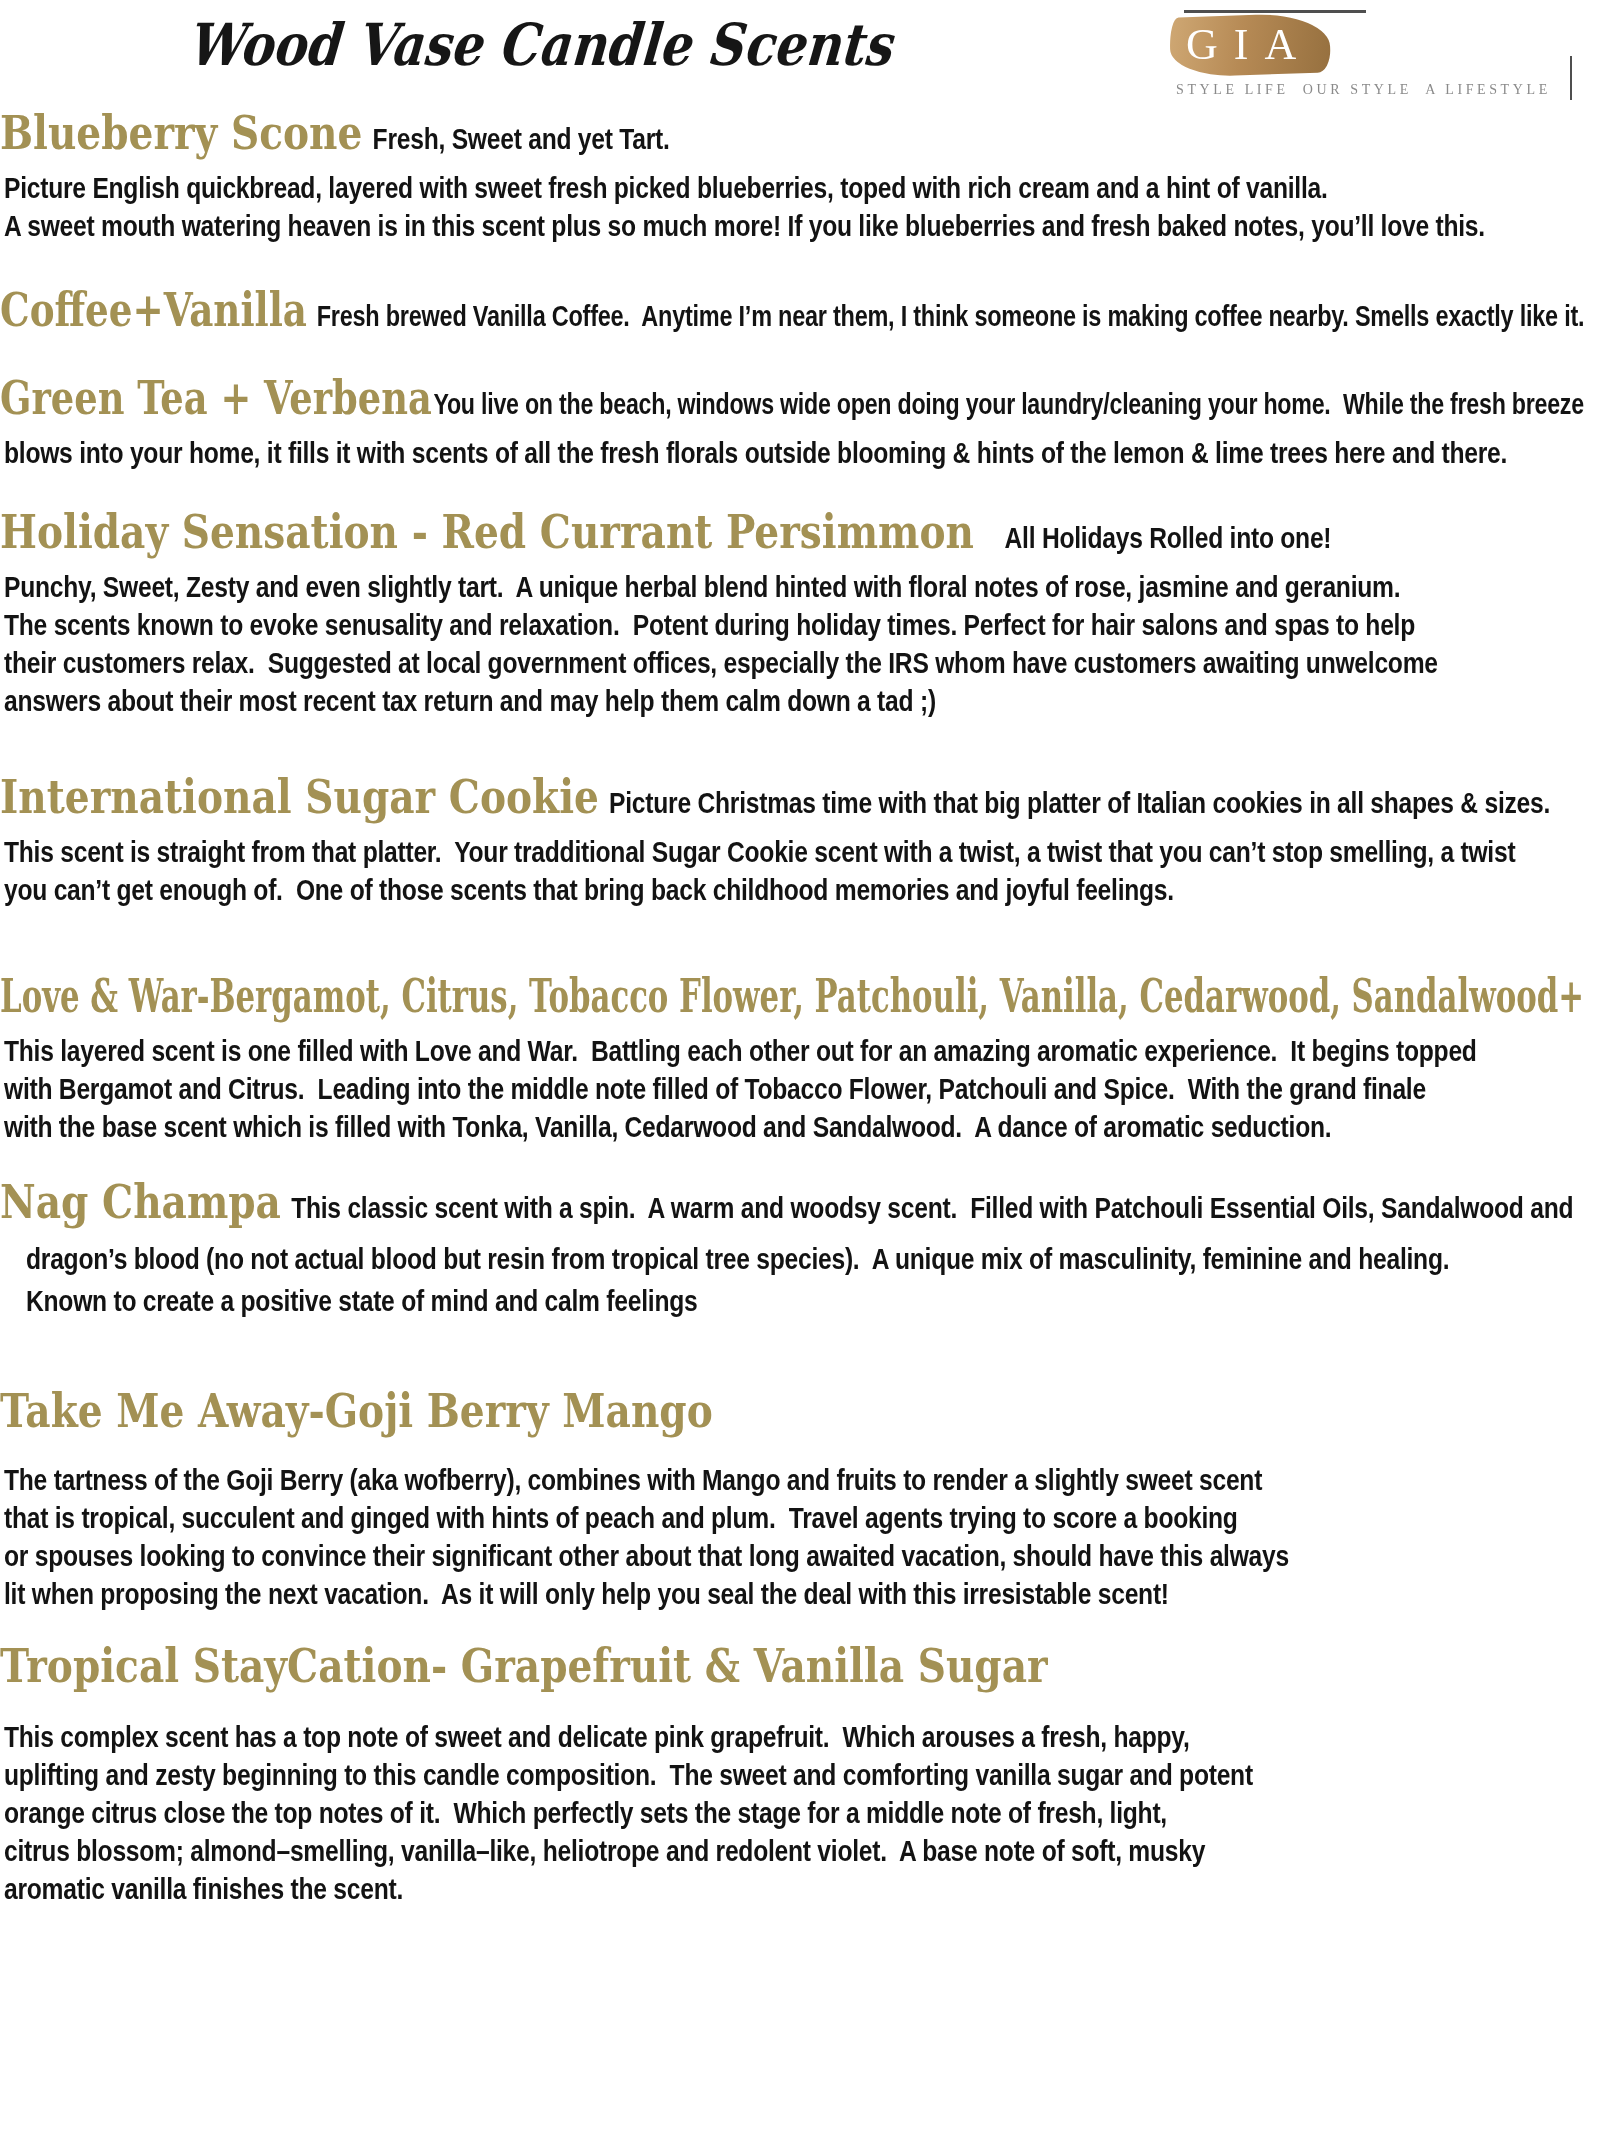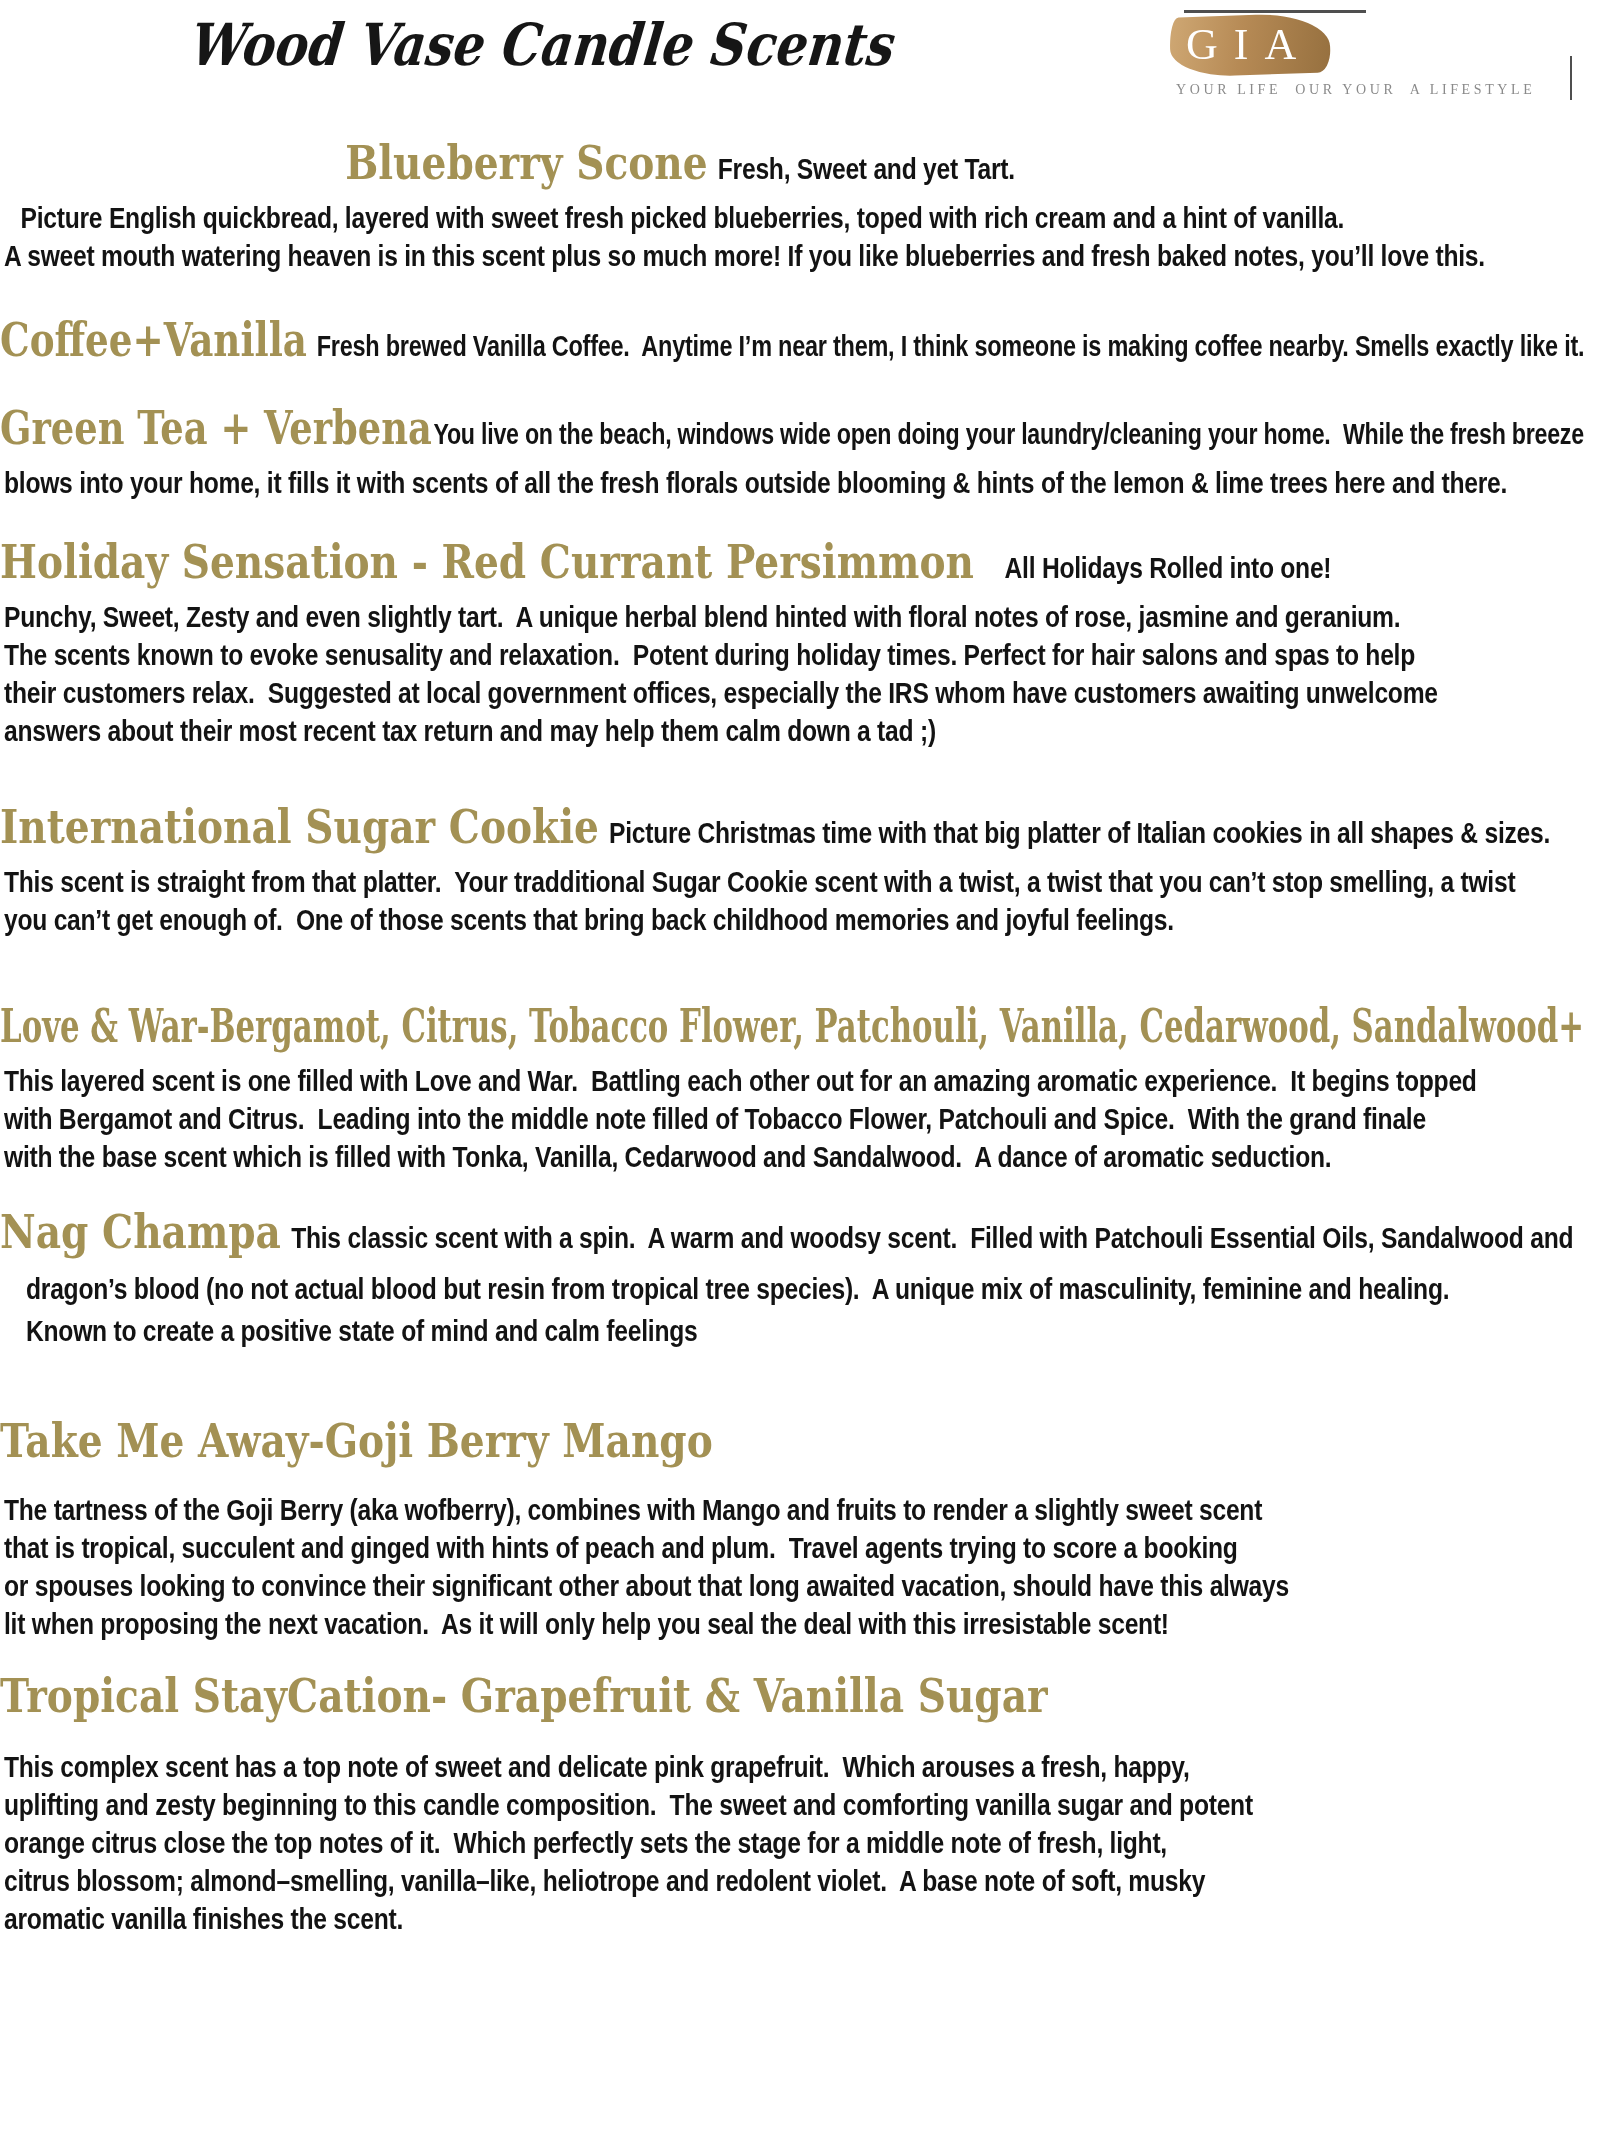--- a/index.html
+++ b/index.html
@@ -32,21 +32,21 @@
 
   
   .line{white-space:pre;transform:scaleX(0.85);transform-origin:left top;}
   .headline{line-height:50px;}
   .h{font-family:"DejaVu Serif",serif;font-weight:700;font-size:46px;color:#a39154;}
   .lead{font-weight:700;font-size:29px;letter-spacing:-0.3px;color:#131313;margin-left:12px;}
   .lead-tight{margin-left:2px;}
   .lead-wide{margin-left:36px;}
   .b{font-weight:700;font-size:29px;letter-spacing:-0.3px;line-height:38px;color:#131313;margin-left:4px;}
 
-  .s1{margin-top:30px;text-align:center;} .s2{margin-top:40px;} .s3{margin-top:20px;} .s4{margin-top:27px;}
+  .s1{} .s2{margin-top:40px;} .s3{margin-top:20px;} .s4{margin-top:27px;}
   .s5{margin-top:35px;} .s6{margin-top:52px;} .s7{margin-top:62px;} .s8{margin-top:31px;}
   .s9{margin-top:31px;} .s10{margin-top:64px;} .s11{margin-top:28px;}
 
   .s1 .b{line-height:38px;}
   .s8 .b{line-height:42px;margin-left:26px;}
   .s10 .b.first{margin-top:14px;}
   .s11 .b.first{margin-top:16px;}
 </style>
 </head>
 <body>
@@ -54,21 +54,21 @@
 <div class="page">
 
   <div class="header">
     <div class="title-wrap">
       <div class="line title-line" style="transform: scaleX(0.85);"><span class="title-skew">Wood Vase Candle Scents</span></div>
     </div>
     <div class="logo">
       <div class="logo-rule-top"></div>
       <div class="logo-brush"></div>
       <div class="logo-gia">GIA</div>
-      <div class="logo-tagline">YOUR LIFE  OUR YOUR  A LIFESTYLE</div>
+      <div class="logo-tagline">STYLE LIFE  OUR STYLE  A LIFESTYLE</div>
       <div class="logo-rule-right"></div>
     </div>
   </div>
 
   <section class="s1">
     <div class="line headline" style="transform: scaleX(0.85);"><span class="h">Blueberry Scone</span><span class="lead">Fresh, Sweet and yet Tart.</span></div>
     <div class="line b" style="transform: scaleX(0.85);">Picture English quickbread, layered with sweet fresh picked blueberries, toped with rich cream and a hint of vanilla.</div>
     <div class="line b" style="transform: scaleX(0.85);">A sweet mouth watering heaven is in this scent plus so much more! If you like blueberries and fresh baked notes, you’ll love this.</div>
   </section>
 

